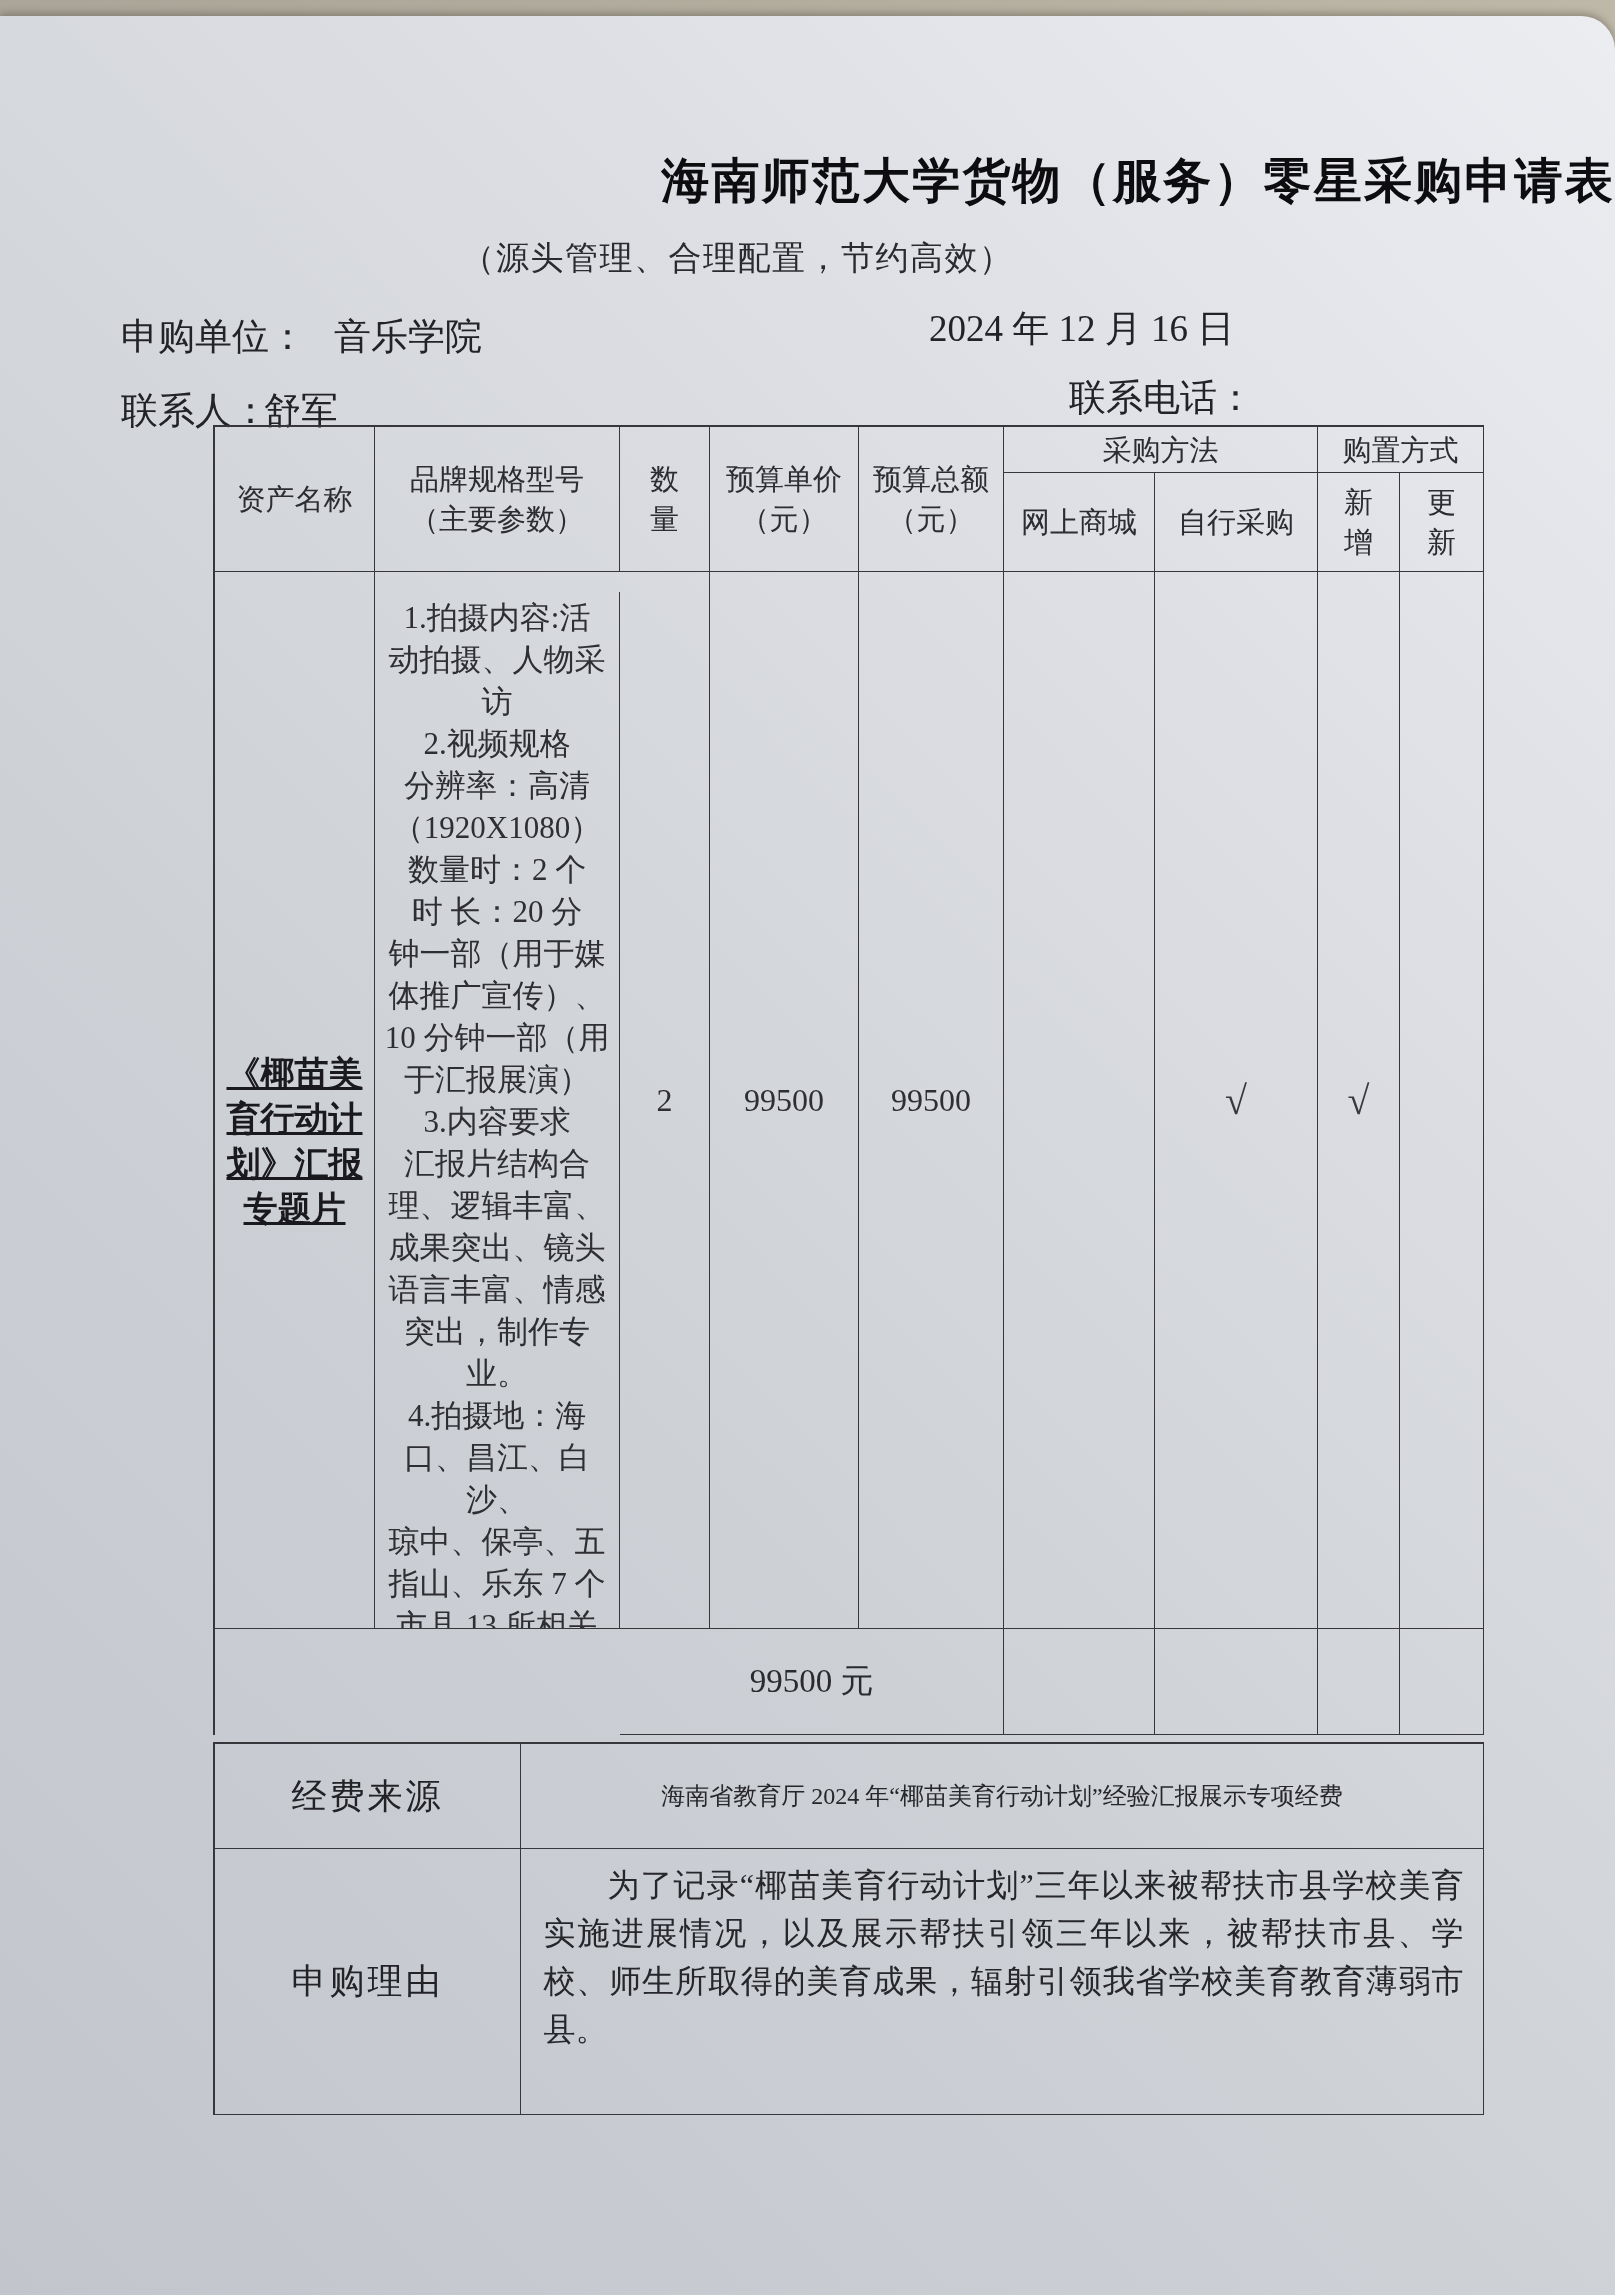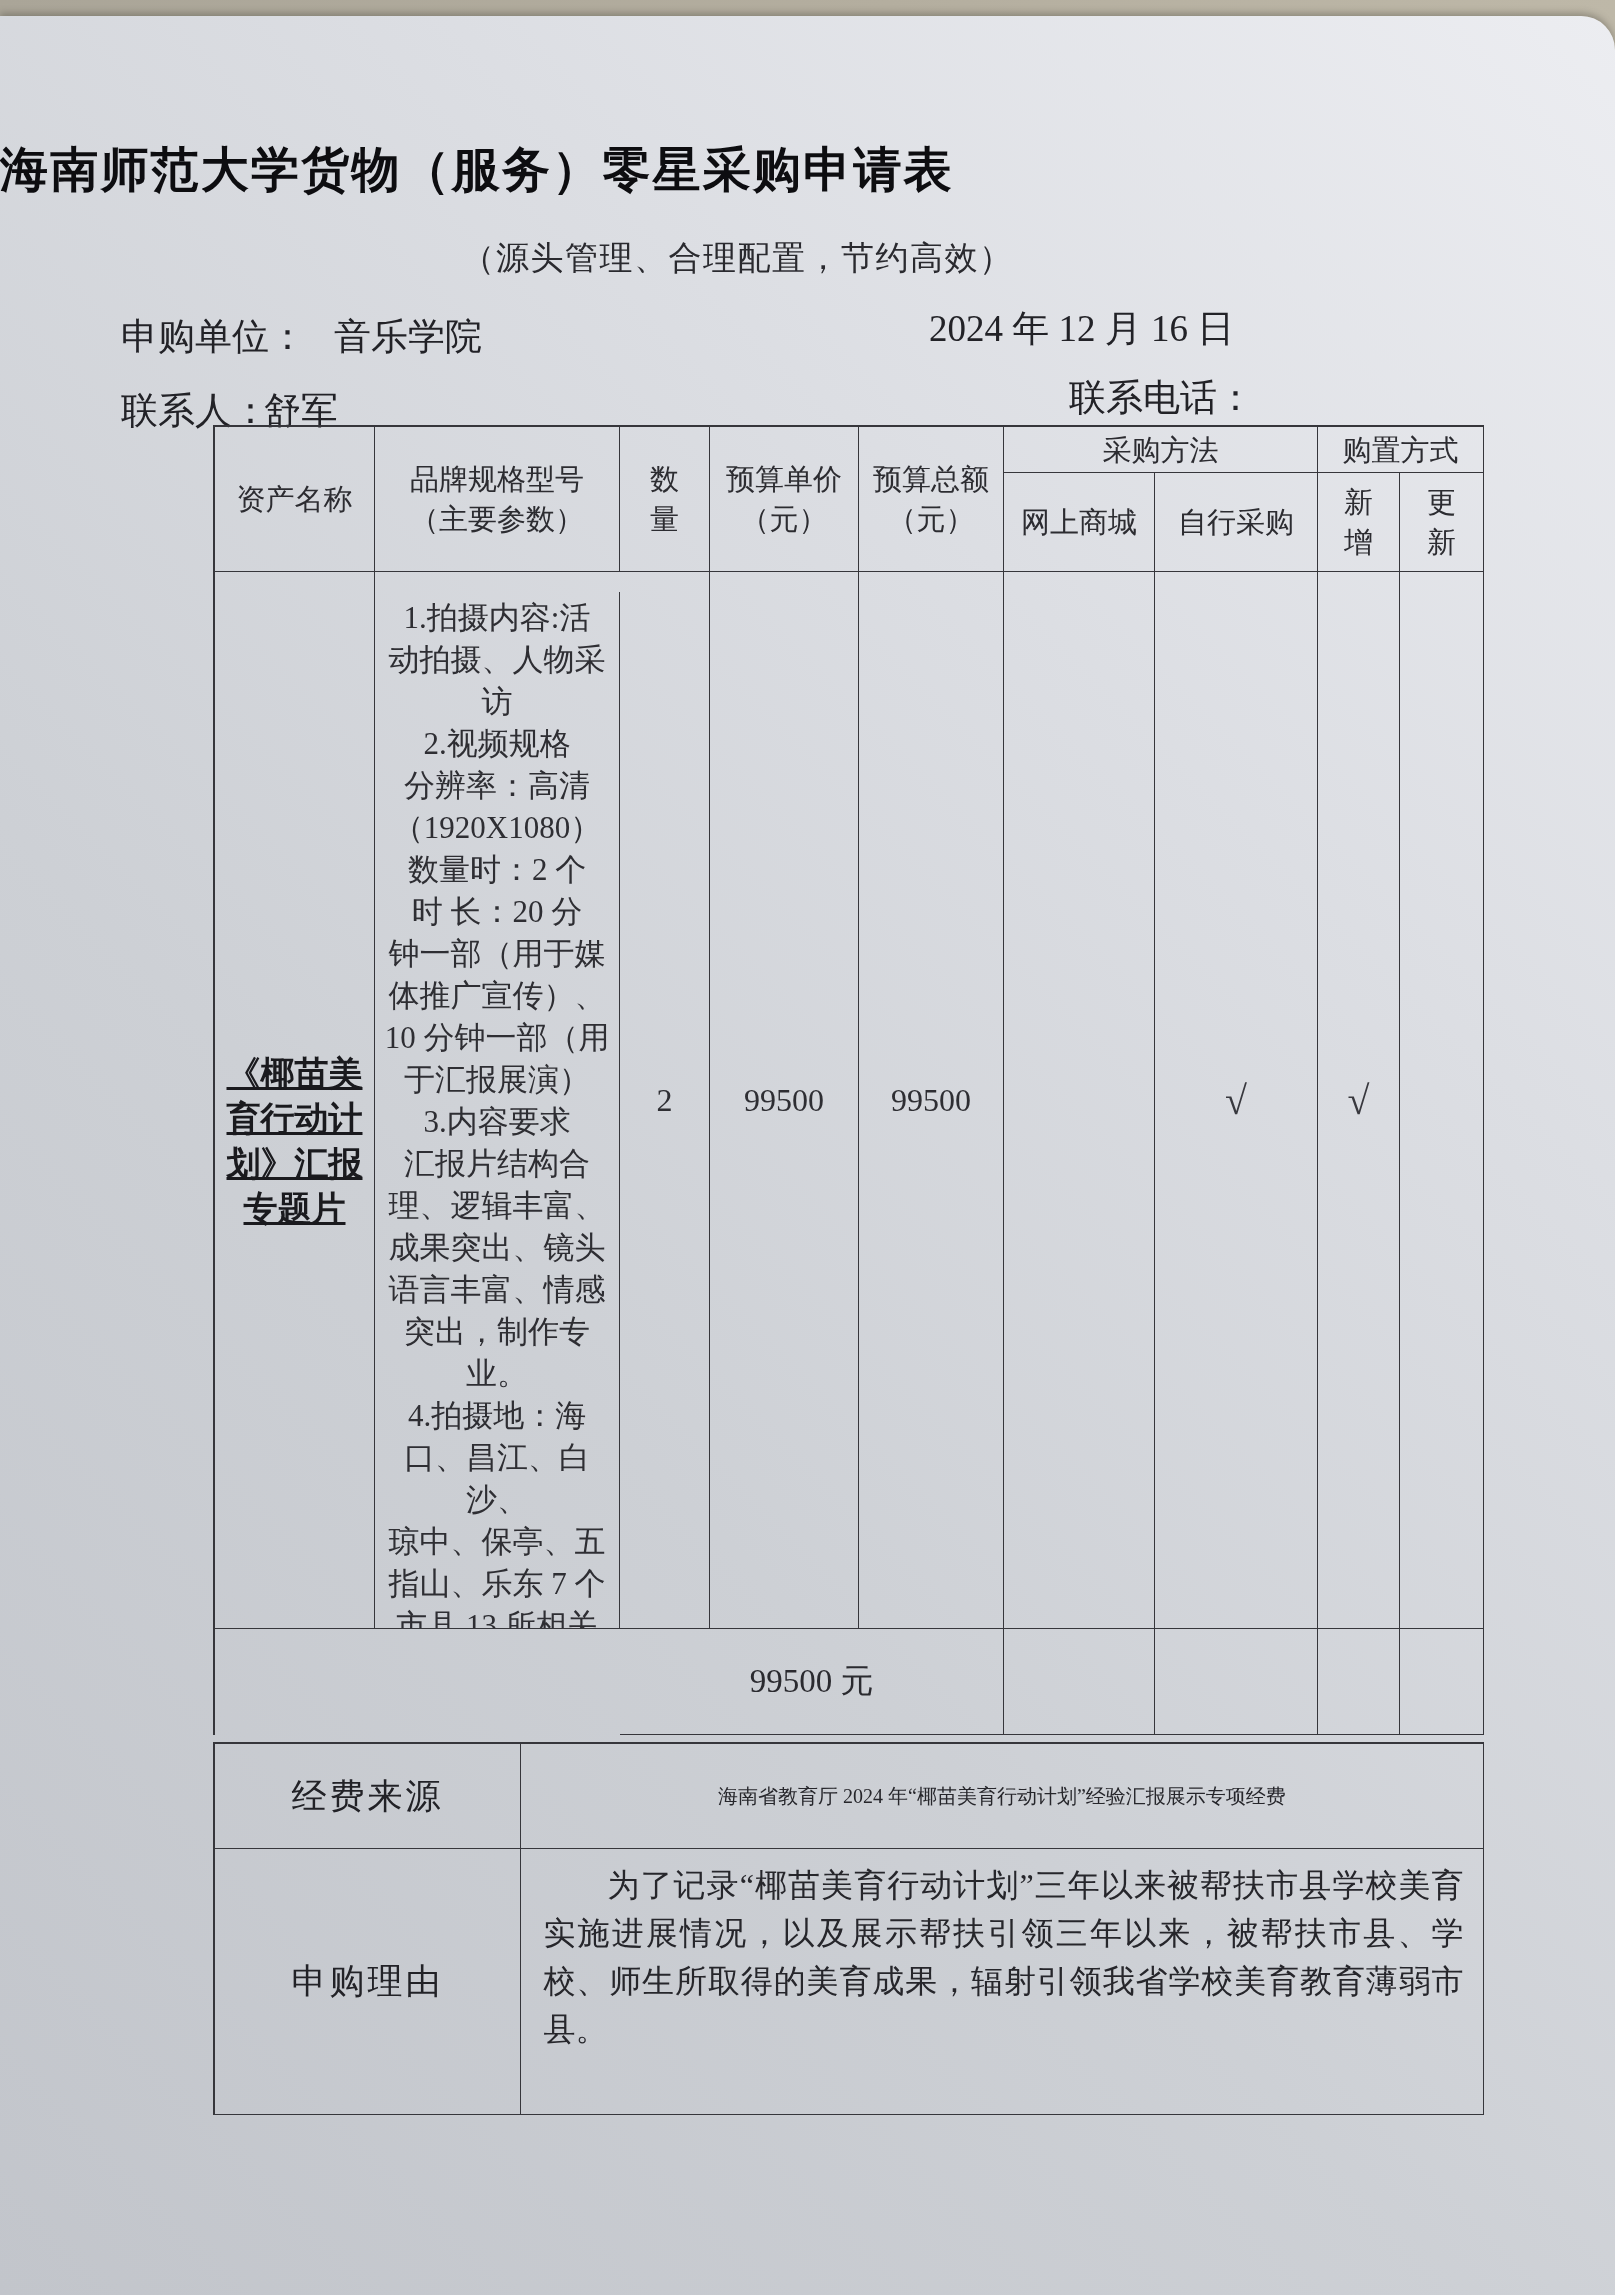--- a/index.html
+++ b/index.html
@@ -9,21 +9,21 @@
     font-family:"Liberation Serif","DejaVu Serif",serif;
     color:#26262b;
   }
   .paper{
     position:absolute; left:0; top:16.4px; width:1615px; height:2279px;
     background:linear-gradient(225deg,#ecedf1 0%,#dcdee3 30%,#cdd0d5 62%,#c2c5cb 100%);
     border-radius:0 34px 0 0;
     box-shadow:0 -3px 7.5px rgba(60,58,50,.35);
   }
   .title{
-    position:absolute; left:0; top:122px; width:1615px; text-align:left;
+    position:absolute; left:0; top:133px; width:1615px; text-align:right;
     font-family:"Liberation Sans","DejaVu Sans",sans-serif;
     font-weight:700; font-size:48px; letter-spacing:2.2px; color:#0d0d10;
   }
   .subtitle{
     position:absolute; left:0; top:220px; width:1475px; text-align:center;
     font-size:33px; color:#2a2a2f; letter-spacing:1.5px;
   }
   .fld{position:absolute; font-size:37px; color:#222227; white-space:nowrap;}
   
   .tbl{
@@ -67,21 +67,21 @@
   }
   .asset-name .inner{transform:translateY(41px);text-decoration:underline;}
   .spec{font-size:31px; line-height:42px; color:#2e2e33; align-items:flex-start; padding-top:4.5px;margin-top:20px;}
   .num{font-size:32px; color:#2e2e33;}
   .check{font-size:40px; font-weight:400; color:#38383e;}
   .tr{grid-row:4;}
   .t-label{grid-column:1/3; font-size:35px; letter-spacing:2.2px; color:#222227;}
   .t-value{grid-column:3/6; font-size:33px; color:#2a2a2f;}
   .t6{grid-column:6;} .t7{grid-column:7;} .t8{grid-column:8;} .t9{grid-column:9;}
   .lbl-big{font-size:35px; letter-spacing:3px; color:#222227;}
-  .fund-val{font-size:20px; white-space:nowrap; color:#26262b;}
+  .fund-val{font-size:24px; white-space:nowrap; color:#26262b;}
   .reason-cell{
     display:block; text-align:left; white-space:normal;
     padding:12px 19.4px 0 22.4px;
   }
   .reason-note{font-size:25px; color:#333338; margin-bottom:25.4px;}
   .reason-body{
     font-size:32px; line-height:48px; text-align:justify;
     text-indent:2em; color:#26262b; margin:0;
   }
 </style>

